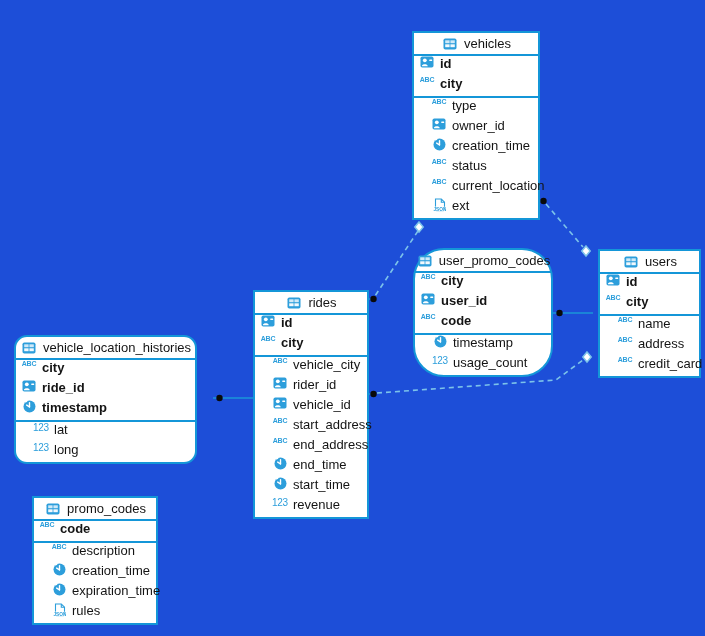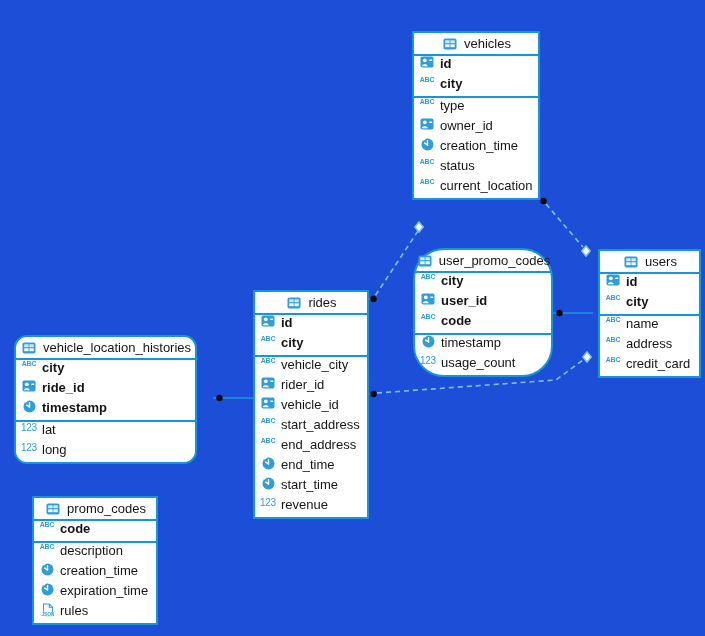--- a/index.html
+++ b/index.html
@@ -20,21 +20,21 @@
   .dot{fill:#0a0a0a;}
   .diamond{fill:#ffffff;stroke:var(--dash);stroke-width:1.5;}
   .table{
     position:absolute;background:#fff;border:2px solid var(--accent);z-index:2;
     box-sizing:border-box;
   }
   .thead{
     height:21px;display:flex;align-items:center;justify-content:center;gap:5px;
     border-bottom:2px solid var(--accent);font-size:13px;padding:0 3px;white-space:nowrap;
   }
-  .section.body{border-top:2px solid var(--accent);}
+  .section.body{border-top:2px solid var(--accent);padding-left:12px;}
   .row{
     height:20px;display:flex;align-items:flex-start;gap:4px;padding:0 4px;
     font-size:13px;white-space:nowrap;
   }
   .ticon{flex:0 0 18px;width:18px;display:flex;align-items:center;justify-content:center;}
   .pk .cname{font-weight:700;}
   .abc{font-size:7px;font-weight:700;color:var(--icon);letter-spacing:-0.2px;}
   .num{font-size:10px;font-weight:400;color:var(--icon);letter-spacing:-0.3px;}
   
   .t-vehicles{left:412px;top:31px;width:128px;}
@@ -136,322 +136,333 @@
         <span class="cname">creation_time</span>
       </div>
       <div class="row">
         <span class="ticon abc">ABC</span>
         <span class="cname">status</span>
       </div>
       <div class="row">
         <span class="ticon abc">ABC</span>
         <span class="cname">current_location</span>
       </div>
-    </div>
-  </div>
-
-  <div class="table t-upc">
-    <div class="thead">
-      <span class="ticon">
-        <svg width="14" height="12" viewBox="0 0 14 12">
-            <rect x="0.5" y="0.5" width="13" height="11" rx="1.8" fill="#2d9edb"></rect>
-            <rect x="2.2" y="2.3" width="4.4" height="2.9" fill="#cfe9f8"></rect>
-            <rect x="7.4" y="2.3" width="4.4" height="2.9" fill="#cfe9f8"></rect>
-            <rect x="2.2" y="6.3" width="4.4" height="2.9" fill="#f2f9fd"></rect>
-            <rect x="7.4" y="6.3" width="4.4" height="2.9" fill="#f2f9fd"></rect>
-          </svg>
-      </span>
-      <span class="tname">user_promo_codes</span>
-    </div>
-    <div class="section pk">
-      <div class="row">
-        <span class="ticon abc">ABC</span>
-        <span class="cname">city</span>
-      </div>
-      <div class="row">
-        <span class="ticon">
-            <svg width="14" height="12" viewBox="0 0 14 12">
-              <rect x="0.5" y="0.5" width="13" height="11" rx="1.8" fill="#2d9edb"></rect>
-              <circle cx="4.8" cy="4.3" r="1.9" fill="#fff"></circle>
-              <path d="M1.9 10.3 C1.9 7.7 7.7 7.7 7.7 10.3 Z" fill="#fff"></path>
-              <rect x="9.2" y="3.5" width="3" height="1.5" rx="0.4" fill="#fff"></rect>
-            </svg>
-          </span>
-        <span class="cname">user_id</span>
-      </div>
-      <div class="row">
-        <span class="ticon abc">ABC</span>
-        <span class="cname">code</span>
-      </div>
-    </div>
-    <div class="section body">
-      <div class="row">
-        <span class="ticon">
-            <svg width="13" height="13" viewBox="0 0 13 13">
-              <circle cx="6.5" cy="6.5" r="6" fill="#2d9edb"></circle>
-              <path d="M6.5 6.9 V2.7" stroke="#fff" stroke-width="1.4" stroke-linecap="round"></path>
-              <path d="M6.5 6.9 L3.7 5.1" stroke="#fff" stroke-width="1.4" stroke-linecap="round"></path>
-              <path d="M2.2 2.2 L4.2 1" stroke="#fff" stroke-width="1.1"></path>
-            </svg>
-          </span>
-        <span class="cname">timestamp</span>
-      </div>
-      <div class="row">
-        <span class="ticon num">123</span>
-        <span class="cname">usage_count</span>
-      </div>
-    </div>
-  </div>
-
-  <div class="table t-users">
-    <div class="thead">
-      <span class="ticon">
-        <svg width="14" height="12" viewBox="0 0 14 12">
-            <rect x="0.5" y="0.5" width="13" height="11" rx="1.8" fill="#2d9edb"></rect>
-            <rect x="2.2" y="2.3" width="4.4" height="2.9" fill="#cfe9f8"></rect>
-            <rect x="7.4" y="2.3" width="4.4" height="2.9" fill="#cfe9f8"></rect>
-            <rect x="2.2" y="6.3" width="4.4" height="2.9" fill="#f2f9fd"></rect>
-            <rect x="7.4" y="6.3" width="4.4" height="2.9" fill="#f2f9fd"></rect>
-          </svg>
-      </span>
-      <span class="tname">users</span>
-    </div>
-    <div class="section pk">
-      <div class="row">
-        <span class="ticon">
-            <svg width="14" height="12" viewBox="0 0 14 12">
-              <rect x="0.5" y="0.5" width="13" height="11" rx="1.8" fill="#2d9edb"></rect>
-              <circle cx="4.8" cy="4.3" r="1.9" fill="#fff"></circle>
-              <path d="M1.9 10.3 C1.9 7.7 7.7 7.7 7.7 10.3 Z" fill="#fff"></path>
-              <rect x="9.2" y="3.5" width="3" height="1.5" rx="0.4" fill="#fff"></rect>
-            </svg>
-          </span>
-        <span class="cname">id</span>
-      </div>
-      <div class="row">
-        <span class="ticon abc">ABC</span>
-        <span class="cname">city</span>
-      </div>
-    </div>
-    <div class="section body">
-      <div class="row">
-        <span class="ticon abc">ABC</span>
-        <span class="cname">name</span>
-      </div>
-      <div class="row">
-        <span class="ticon abc">ABC</span>
-        <span class="cname">address</span>
-      </div>
-      <div class="row">
-        <span class="ticon abc">ABC</span>
-        <span class="cname">credit_card</span>
-      </div>
-    </div>
-  </div>
-
-  <div class="table t-rides">
-    <div class="thead">
-      <span class="ticon">
-        <svg width="14" height="12" viewBox="0 0 14 12">
-            <rect x="0.5" y="0.5" width="13" height="11" rx="1.8" fill="#2d9edb"></rect>
-            <rect x="2.2" y="2.3" width="4.4" height="2.9" fill="#cfe9f8"></rect>
-            <rect x="7.4" y="2.3" width="4.4" height="2.9" fill="#cfe9f8"></rect>
-            <rect x="2.2" y="6.3" width="4.4" height="2.9" fill="#f2f9fd"></rect>
-            <rect x="7.4" y="6.3" width="4.4" height="2.9" fill="#f2f9fd"></rect>
-          </svg>
-      </span>
-      <span class="tname">rides</span>
-    </div>
-    <div class="section pk">
-      <div class="row">
-        <span class="ticon">
-            <svg width="14" height="12" viewBox="0 0 14 12">
-              <rect x="0.5" y="0.5" width="13" height="11" rx="1.8" fill="#2d9edb"></rect>
-              <circle cx="4.8" cy="4.3" r="1.9" fill="#fff"></circle>
-              <path d="M1.9 10.3 C1.9 7.7 7.7 7.7 7.7 10.3 Z" fill="#fff"></path>
-              <rect x="9.2" y="3.5" width="3" height="1.5" rx="0.4" fill="#fff"></rect>
-            </svg>
-          </span>
-        <span class="cname">id</span>
-      </div>
-      <div class="row">
-        <span class="ticon abc">ABC</span>
-        <span class="cname">city</span>
-      </div>
-    </div>
-    <div class="section body">
-      <div class="row">
-        <span class="ticon abc">ABC</span>
-        <span class="cname">vehicle_city</span>
-      </div>
-      <div class="row">
-        <span class="ticon">
-            <svg width="14" height="12" viewBox="0 0 14 12">
-              <rect x="0.5" y="0.5" width="13" height="11" rx="1.8" fill="#2d9edb"></rect>
-              <circle cx="4.8" cy="4.3" r="1.9" fill="#fff"></circle>
-              <path d="M1.9 10.3 C1.9 7.7 7.7 7.7 7.7 10.3 Z" fill="#fff"></path>
-              <rect x="9.2" y="3.5" width="3" height="1.5" rx="0.4" fill="#fff"></rect>
-            </svg>
-          </span>
-        <span class="cname">rider_id</span>
-      </div>
-      <div class="row">
-        <span class="ticon">
-            <svg width="14" height="12" viewBox="0 0 14 12">
-              <rect x="0.5" y="0.5" width="13" height="11" rx="1.8" fill="#2d9edb"></rect>
-              <circle cx="4.8" cy="4.3" r="1.9" fill="#fff"></circle>
-              <path d="M1.9 10.3 C1.9 7.7 7.7 7.7 7.7 10.3 Z" fill="#fff"></path>
-              <rect x="9.2" y="3.5" width="3" height="1.5" rx="0.4" fill="#fff"></rect>
-            </svg>
-          </span>
-        <span class="cname">vehicle_id</span>
-      </div>
-      <div class="row">
-        <span class="ticon abc">ABC</span>
-        <span class="cname">start_address</span>
-      </div>
-      <div class="row">
-        <span class="ticon abc">ABC</span>
-        <span class="cname">end_address</span>
-      </div>
-      <div class="row">
-        <span class="ticon">
-            <svg width="13" height="13" viewBox="0 0 13 13">
-              <circle cx="6.5" cy="6.5" r="6" fill="#2d9edb"></circle>
-              <path d="M6.5 6.9 V2.7" stroke="#fff" stroke-width="1.4" stroke-linecap="round"></path>
-              <path d="M6.5 6.9 L3.7 5.1" stroke="#fff" stroke-width="1.4" stroke-linecap="round"></path>
-              <path d="M2.2 2.2 L4.2 1" stroke="#fff" stroke-width="1.1"></path>
-            </svg>
-          </span>
-        <span class="cname">end_time</span>
-      </div>
-      <div class="row">
-        <span class="ticon">
-            <svg width="13" height="13" viewBox="0 0 13 13">
-              <circle cx="6.5" cy="6.5" r="6" fill="#2d9edb"></circle>
-              <path d="M6.5 6.9 V2.7" stroke="#fff" stroke-width="1.4" stroke-linecap="round"></path>
-              <path d="M6.5 6.9 L3.7 5.1" stroke="#fff" stroke-width="1.4" stroke-linecap="round"></path>
-              <path d="M2.2 2.2 L4.2 1" stroke="#fff" stroke-width="1.1"></path>
-            </svg>
-          </span>
-        <span class="cname">start_time</span>
-      </div>
-      <div class="row">
-        <span class="ticon num">123</span>
-        <span class="cname">revenue</span>
-      </div>
-    </div>
-  </div>
-
-  <div class="table t-vlh">
-    <div class="thead">
-      <span class="ticon">
-        <svg width="14" height="12" viewBox="0 0 14 12">
-            <rect x="0.5" y="0.5" width="13" height="11" rx="1.8" fill="#2d9edb"></rect>
-            <rect x="2.2" y="2.3" width="4.4" height="2.9" fill="#cfe9f8"></rect>
-            <rect x="7.4" y="2.3" width="4.4" height="2.9" fill="#cfe9f8"></rect>
-            <rect x="2.2" y="6.3" width="4.4" height="2.9" fill="#f2f9fd"></rect>
-            <rect x="7.4" y="6.3" width="4.4" height="2.9" fill="#f2f9fd"></rect>
-          </svg>
-      </span>
-      <span class="tname">vehicle_location_histories</span>
-    </div>
-    <div class="section pk">
-      <div class="row">
-        <span class="ticon abc">ABC</span>
-        <span class="cname">city</span>
-      </div>
-      <div class="row">
-        <span class="ticon">
-            <svg width="14" height="12" viewBox="0 0 14 12">
-              <rect x="0.5" y="0.5" width="13" height="11" rx="1.8" fill="#2d9edb"></rect>
-              <circle cx="4.8" cy="4.3" r="1.9" fill="#fff"></circle>
-              <path d="M1.9 10.3 C1.9 7.7 7.7 7.7 7.7 10.3 Z" fill="#fff"></path>
-              <rect x="9.2" y="3.5" width="3" height="1.5" rx="0.4" fill="#fff"></rect>
-            </svg>
-          </span>
-        <span class="cname">ride_id</span>
-      </div>
-      <div class="row">
-        <span class="ticon">
-            <svg width="13" height="13" viewBox="0 0 13 13">
-              <circle cx="6.5" cy="6.5" r="6" fill="#2d9edb"></circle>
-              <path d="M6.5 6.9 V2.7" stroke="#fff" stroke-width="1.4" stroke-linecap="round"></path>
-              <path d="M6.5 6.9 L3.7 5.1" stroke="#fff" stroke-width="1.4" stroke-linecap="round"></path>
-              <path d="M2.2 2.2 L4.2 1" stroke="#fff" stroke-width="1.1"></path>
-            </svg>
-          </span>
-        <span class="cname">timestamp</span>
-      </div>
-    </div>
-    <div class="section body">
-      <div class="row">
-        <span class="ticon num">123</span>
-        <span class="cname">lat</span>
-      </div>
-      <div class="row">
-        <span class="ticon num">123</span>
-        <span class="cname">long</span>
-      </div>
-    </div>
-  </div>
-
-  <div class="table t-promo">
-    <div class="thead">
-      <span class="ticon">
-        <svg width="14" height="12" viewBox="0 0 14 12">
-            <rect x="0.5" y="0.5" width="13" height="11" rx="1.8" fill="#2d9edb"></rect>
-            <rect x="2.2" y="2.3" width="4.4" height="2.9" fill="#cfe9f8"></rect>
-            <rect x="7.4" y="2.3" width="4.4" height="2.9" fill="#cfe9f8"></rect>
-            <rect x="2.2" y="6.3" width="4.4" height="2.9" fill="#f2f9fd"></rect>
-            <rect x="7.4" y="6.3" width="4.4" height="2.9" fill="#f2f9fd"></rect>
-          </svg>
-      </span>
-      <span class="tname">promo_codes</span>
-    </div>
-    <div class="section pk">
-      <div class="row">
-        <span class="ticon abc">ABC</span>
-        <span class="cname">code</span>
-      </div>
-    </div>
-    <div class="section body">
-      <div class="row">
-        <span class="ticon abc">ABC</span>
-        <span class="cname">description</span>
-      </div>
-      <div class="row">
-        <span class="ticon">
-            <svg width="13" height="13" viewBox="0 0 13 13">
-              <circle cx="6.5" cy="6.5" r="6" fill="#2d9edb"></circle>
-              <path d="M6.5 6.9 V2.7" stroke="#fff" stroke-width="1.4" stroke-linecap="round"></path>
-              <path d="M6.5 6.9 L3.7 5.1" stroke="#fff" stroke-width="1.4" stroke-linecap="round"></path>
-              <path d="M2.2 2.2 L4.2 1" stroke="#fff" stroke-width="1.1"></path>
-            </svg>
-          </span>
-        <span class="cname">creation_time</span>
-      </div>
-      <div class="row">
-        <span class="ticon">
-            <svg width="13" height="13" viewBox="0 0 13 13">
-              <circle cx="6.5" cy="6.5" r="6" fill="#2d9edb"></circle>
-              <path d="M6.5 6.9 V2.7" stroke="#fff" stroke-width="1.4" stroke-linecap="round"></path>
-              <path d="M6.5 6.9 L3.7 5.1" stroke="#fff" stroke-width="1.4" stroke-linecap="round"></path>
-              <path d="M2.2 2.2 L4.2 1" stroke="#fff" stroke-width="1.1"></path>
-            </svg>
-          </span>
-        <span class="cname">expiration_time</span>
-      </div>
       <div class="row">
         <span class="ticon">
             <svg width="13" height="14" viewBox="0 0 13 14">
               <path d="M2.5 1 H8.3 L11.5 4.2 V11.6 A1.1 1.1 0 0 1 10.4 12.7 H3.6 A1.1 1.1 0 0 1 2.5 11.6 Z" fill="#fff" stroke="#2d9edb" stroke-width="1.1"></path>
               <path d="M8.3 1 V4.2 H11.5" fill="none" stroke="#2d9edb" stroke-width="1.1"></path>
               <rect x="0.2" y="8.6" width="11.4" height="4.8" fill="#fff"></rect>
               <text x="0.4" y="12.8" font-size="4.8" font-weight="700" fill="#2d9edb">JSON</text>
             </svg>
           </span>
+        <span class="cname">ext</span>
+      </div>
+    </div>
+  </div>
+
+  <div class="table t-upc">
+    <div class="thead">
+      <span class="ticon">
+        <svg width="14" height="12" viewBox="0 0 14 12">
+            <rect x="0.5" y="0.5" width="13" height="11" rx="1.8" fill="#2d9edb"></rect>
+            <rect x="2.2" y="2.3" width="4.4" height="2.9" fill="#cfe9f8"></rect>
+            <rect x="7.4" y="2.3" width="4.4" height="2.9" fill="#cfe9f8"></rect>
+            <rect x="2.2" y="6.3" width="4.4" height="2.9" fill="#f2f9fd"></rect>
+            <rect x="7.4" y="6.3" width="4.4" height="2.9" fill="#f2f9fd"></rect>
+          </svg>
+      </span>
+      <span class="tname">user_promo_codes</span>
+    </div>
+    <div class="section pk">
+      <div class="row">
+        <span class="ticon abc">ABC</span>
+        <span class="cname">city</span>
+      </div>
+      <div class="row">
+        <span class="ticon">
+            <svg width="14" height="12" viewBox="0 0 14 12">
+              <rect x="0.5" y="0.5" width="13" height="11" rx="1.8" fill="#2d9edb"></rect>
+              <circle cx="4.8" cy="4.3" r="1.9" fill="#fff"></circle>
+              <path d="M1.9 10.3 C1.9 7.7 7.7 7.7 7.7 10.3 Z" fill="#fff"></path>
+              <rect x="9.2" y="3.5" width="3" height="1.5" rx="0.4" fill="#fff"></rect>
+            </svg>
+          </span>
+        <span class="cname">user_id</span>
+      </div>
+      <div class="row">
+        <span class="ticon abc">ABC</span>
+        <span class="cname">code</span>
+      </div>
+    </div>
+    <div class="section body">
+      <div class="row">
+        <span class="ticon">
+            <svg width="13" height="13" viewBox="0 0 13 13">
+              <circle cx="6.5" cy="6.5" r="6" fill="#2d9edb"></circle>
+              <path d="M6.5 6.9 V2.7" stroke="#fff" stroke-width="1.4" stroke-linecap="round"></path>
+              <path d="M6.5 6.9 L3.7 5.1" stroke="#fff" stroke-width="1.4" stroke-linecap="round"></path>
+              <path d="M2.2 2.2 L4.2 1" stroke="#fff" stroke-width="1.1"></path>
+            </svg>
+          </span>
+        <span class="cname">timestamp</span>
+      </div>
+      <div class="row">
+        <span class="ticon num">123</span>
+        <span class="cname">usage_count</span>
+      </div>
+    </div>
+  </div>
+
+  <div class="table t-users">
+    <div class="thead">
+      <span class="ticon">
+        <svg width="14" height="12" viewBox="0 0 14 12">
+            <rect x="0.5" y="0.5" width="13" height="11" rx="1.8" fill="#2d9edb"></rect>
+            <rect x="2.2" y="2.3" width="4.4" height="2.9" fill="#cfe9f8"></rect>
+            <rect x="7.4" y="2.3" width="4.4" height="2.9" fill="#cfe9f8"></rect>
+            <rect x="2.2" y="6.3" width="4.4" height="2.9" fill="#f2f9fd"></rect>
+            <rect x="7.4" y="6.3" width="4.4" height="2.9" fill="#f2f9fd"></rect>
+          </svg>
+      </span>
+      <span class="tname">users</span>
+    </div>
+    <div class="section pk">
+      <div class="row">
+        <span class="ticon">
+            <svg width="14" height="12" viewBox="0 0 14 12">
+              <rect x="0.5" y="0.5" width="13" height="11" rx="1.8" fill="#2d9edb"></rect>
+              <circle cx="4.8" cy="4.3" r="1.9" fill="#fff"></circle>
+              <path d="M1.9 10.3 C1.9 7.7 7.7 7.7 7.7 10.3 Z" fill="#fff"></path>
+              <rect x="9.2" y="3.5" width="3" height="1.5" rx="0.4" fill="#fff"></rect>
+            </svg>
+          </span>
+        <span class="cname">id</span>
+      </div>
+      <div class="row">
+        <span class="ticon abc">ABC</span>
+        <span class="cname">city</span>
+      </div>
+    </div>
+    <div class="section body">
+      <div class="row">
+        <span class="ticon abc">ABC</span>
+        <span class="cname">name</span>
+      </div>
+      <div class="row">
+        <span class="ticon abc">ABC</span>
+        <span class="cname">address</span>
+      </div>
+      <div class="row">
+        <span class="ticon abc">ABC</span>
+        <span class="cname">credit_card</span>
+      </div>
+    </div>
+  </div>
+
+  <div class="table t-rides">
+    <div class="thead">
+      <span class="ticon">
+        <svg width="14" height="12" viewBox="0 0 14 12">
+            <rect x="0.5" y="0.5" width="13" height="11" rx="1.8" fill="#2d9edb"></rect>
+            <rect x="2.2" y="2.3" width="4.4" height="2.9" fill="#cfe9f8"></rect>
+            <rect x="7.4" y="2.3" width="4.4" height="2.9" fill="#cfe9f8"></rect>
+            <rect x="2.2" y="6.3" width="4.4" height="2.9" fill="#f2f9fd"></rect>
+            <rect x="7.4" y="6.3" width="4.4" height="2.9" fill="#f2f9fd"></rect>
+          </svg>
+      </span>
+      <span class="tname">rides</span>
+    </div>
+    <div class="section pk">
+      <div class="row">
+        <span class="ticon">
+            <svg width="14" height="12" viewBox="0 0 14 12">
+              <rect x="0.5" y="0.5" width="13" height="11" rx="1.8" fill="#2d9edb"></rect>
+              <circle cx="4.8" cy="4.3" r="1.9" fill="#fff"></circle>
+              <path d="M1.9 10.3 C1.9 7.7 7.7 7.7 7.7 10.3 Z" fill="#fff"></path>
+              <rect x="9.2" y="3.5" width="3" height="1.5" rx="0.4" fill="#fff"></rect>
+            </svg>
+          </span>
+        <span class="cname">id</span>
+      </div>
+      <div class="row">
+        <span class="ticon abc">ABC</span>
+        <span class="cname">city</span>
+      </div>
+    </div>
+    <div class="section body">
+      <div class="row">
+        <span class="ticon abc">ABC</span>
+        <span class="cname">vehicle_city</span>
+      </div>
+      <div class="row">
+        <span class="ticon">
+            <svg width="14" height="12" viewBox="0 0 14 12">
+              <rect x="0.5" y="0.5" width="13" height="11" rx="1.8" fill="#2d9edb"></rect>
+              <circle cx="4.8" cy="4.3" r="1.9" fill="#fff"></circle>
+              <path d="M1.9 10.3 C1.9 7.7 7.7 7.7 7.7 10.3 Z" fill="#fff"></path>
+              <rect x="9.2" y="3.5" width="3" height="1.5" rx="0.4" fill="#fff"></rect>
+            </svg>
+          </span>
+        <span class="cname">rider_id</span>
+      </div>
+      <div class="row">
+        <span class="ticon">
+            <svg width="14" height="12" viewBox="0 0 14 12">
+              <rect x="0.5" y="0.5" width="13" height="11" rx="1.8" fill="#2d9edb"></rect>
+              <circle cx="4.8" cy="4.3" r="1.9" fill="#fff"></circle>
+              <path d="M1.9 10.3 C1.9 7.7 7.7 7.7 7.7 10.3 Z" fill="#fff"></path>
+              <rect x="9.2" y="3.5" width="3" height="1.5" rx="0.4" fill="#fff"></rect>
+            </svg>
+          </span>
+        <span class="cname">vehicle_id</span>
+      </div>
+      <div class="row">
+        <span class="ticon abc">ABC</span>
+        <span class="cname">start_address</span>
+      </div>
+      <div class="row">
+        <span class="ticon abc">ABC</span>
+        <span class="cname">end_address</span>
+      </div>
+      <div class="row">
+        <span class="ticon">
+            <svg width="13" height="13" viewBox="0 0 13 13">
+              <circle cx="6.5" cy="6.5" r="6" fill="#2d9edb"></circle>
+              <path d="M6.5 6.9 V2.7" stroke="#fff" stroke-width="1.4" stroke-linecap="round"></path>
+              <path d="M6.5 6.9 L3.7 5.1" stroke="#fff" stroke-width="1.4" stroke-linecap="round"></path>
+              <path d="M2.2 2.2 L4.2 1" stroke="#fff" stroke-width="1.1"></path>
+            </svg>
+          </span>
+        <span class="cname">end_time</span>
+      </div>
+      <div class="row">
+        <span class="ticon">
+            <svg width="13" height="13" viewBox="0 0 13 13">
+              <circle cx="6.5" cy="6.5" r="6" fill="#2d9edb"></circle>
+              <path d="M6.5 6.9 V2.7" stroke="#fff" stroke-width="1.4" stroke-linecap="round"></path>
+              <path d="M6.5 6.9 L3.7 5.1" stroke="#fff" stroke-width="1.4" stroke-linecap="round"></path>
+              <path d="M2.2 2.2 L4.2 1" stroke="#fff" stroke-width="1.1"></path>
+            </svg>
+          </span>
+        <span class="cname">start_time</span>
+      </div>
+      <div class="row">
+        <span class="ticon num">123</span>
+        <span class="cname">revenue</span>
+      </div>
+    </div>
+  </div>
+
+  <div class="table t-vlh">
+    <div class="thead">
+      <span class="ticon">
+        <svg width="14" height="12" viewBox="0 0 14 12">
+            <rect x="0.5" y="0.5" width="13" height="11" rx="1.8" fill="#2d9edb"></rect>
+            <rect x="2.2" y="2.3" width="4.4" height="2.9" fill="#cfe9f8"></rect>
+            <rect x="7.4" y="2.3" width="4.4" height="2.9" fill="#cfe9f8"></rect>
+            <rect x="2.2" y="6.3" width="4.4" height="2.9" fill="#f2f9fd"></rect>
+            <rect x="7.4" y="6.3" width="4.4" height="2.9" fill="#f2f9fd"></rect>
+          </svg>
+      </span>
+      <span class="tname">vehicle_location_histories</span>
+    </div>
+    <div class="section pk">
+      <div class="row">
+        <span class="ticon abc">ABC</span>
+        <span class="cname">city</span>
+      </div>
+      <div class="row">
+        <span class="ticon">
+            <svg width="14" height="12" viewBox="0 0 14 12">
+              <rect x="0.5" y="0.5" width="13" height="11" rx="1.8" fill="#2d9edb"></rect>
+              <circle cx="4.8" cy="4.3" r="1.9" fill="#fff"></circle>
+              <path d="M1.9 10.3 C1.9 7.7 7.7 7.7 7.7 10.3 Z" fill="#fff"></path>
+              <rect x="9.2" y="3.5" width="3" height="1.5" rx="0.4" fill="#fff"></rect>
+            </svg>
+          </span>
+        <span class="cname">ride_id</span>
+      </div>
+      <div class="row">
+        <span class="ticon">
+            <svg width="13" height="13" viewBox="0 0 13 13">
+              <circle cx="6.5" cy="6.5" r="6" fill="#2d9edb"></circle>
+              <path d="M6.5 6.9 V2.7" stroke="#fff" stroke-width="1.4" stroke-linecap="round"></path>
+              <path d="M6.5 6.9 L3.7 5.1" stroke="#fff" stroke-width="1.4" stroke-linecap="round"></path>
+              <path d="M2.2 2.2 L4.2 1" stroke="#fff" stroke-width="1.1"></path>
+            </svg>
+          </span>
+        <span class="cname">timestamp</span>
+      </div>
+    </div>
+    <div class="section body">
+      <div class="row">
+        <span class="ticon num">123</span>
+        <span class="cname">lat</span>
+      </div>
+      <div class="row">
+        <span class="ticon num">123</span>
+        <span class="cname">long</span>
+      </div>
+    </div>
+  </div>
+
+  <div class="table t-promo">
+    <div class="thead">
+      <span class="ticon">
+        <svg width="14" height="12" viewBox="0 0 14 12">
+            <rect x="0.5" y="0.5" width="13" height="11" rx="1.8" fill="#2d9edb"></rect>
+            <rect x="2.2" y="2.3" width="4.4" height="2.9" fill="#cfe9f8"></rect>
+            <rect x="7.4" y="2.3" width="4.4" height="2.9" fill="#cfe9f8"></rect>
+            <rect x="2.2" y="6.3" width="4.4" height="2.9" fill="#f2f9fd"></rect>
+            <rect x="7.4" y="6.3" width="4.4" height="2.9" fill="#f2f9fd"></rect>
+          </svg>
+      </span>
+      <span class="tname">promo_codes</span>
+    </div>
+    <div class="section pk">
+      <div class="row">
+        <span class="ticon abc">ABC</span>
+        <span class="cname">code</span>
+      </div>
+    </div>
+    <div class="section body">
+      <div class="row">
+        <span class="ticon abc">ABC</span>
+        <span class="cname">description</span>
+      </div>
+      <div class="row">
+        <span class="ticon">
+            <svg width="13" height="13" viewBox="0 0 13 13">
+              <circle cx="6.5" cy="6.5" r="6" fill="#2d9edb"></circle>
+              <path d="M6.5 6.9 V2.7" stroke="#fff" stroke-width="1.4" stroke-linecap="round"></path>
+              <path d="M6.5 6.9 L3.7 5.1" stroke="#fff" stroke-width="1.4" stroke-linecap="round"></path>
+              <path d="M2.2 2.2 L4.2 1" stroke="#fff" stroke-width="1.1"></path>
+            </svg>
+          </span>
+        <span class="cname">creation_time</span>
+      </div>
+      <div class="row">
+        <span class="ticon">
+            <svg width="13" height="13" viewBox="0 0 13 13">
+              <circle cx="6.5" cy="6.5" r="6" fill="#2d9edb"></circle>
+              <path d="M6.5 6.9 V2.7" stroke="#fff" stroke-width="1.4" stroke-linecap="round"></path>
+              <path d="M6.5 6.9 L3.7 5.1" stroke="#fff" stroke-width="1.4" stroke-linecap="round"></path>
+              <path d="M2.2 2.2 L4.2 1" stroke="#fff" stroke-width="1.1"></path>
+            </svg>
+          </span>
+        <span class="cname">expiration_time</span>
+      </div>
+      <div class="row">
+        <span class="ticon">
+            <svg width="13" height="14" viewBox="0 0 13 14">
+              <path d="M2.5 1 H8.3 L11.5 4.2 V11.6 A1.1 1.1 0 0 1 10.4 12.7 H3.6 A1.1 1.1 0 0 1 2.5 11.6 Z" fill="#fff" stroke="#2d9edb" stroke-width="1.1"></path>
+              <path d="M8.3 1 V4.2 H11.5" fill="none" stroke="#2d9edb" stroke-width="1.1"></path>
+              <rect x="0.2" y="8.6" width="11.4" height="4.8" fill="#fff"></rect>
+              <text x="0.4" y="12.8" font-size="4.8" font-weight="700" fill="#2d9edb">JSON</text>
+            </svg>
+          </span>
         <span class="cname">rules</span>
       </div>
     </div>
   </div>
 
 </div>
 
 </body></html>

